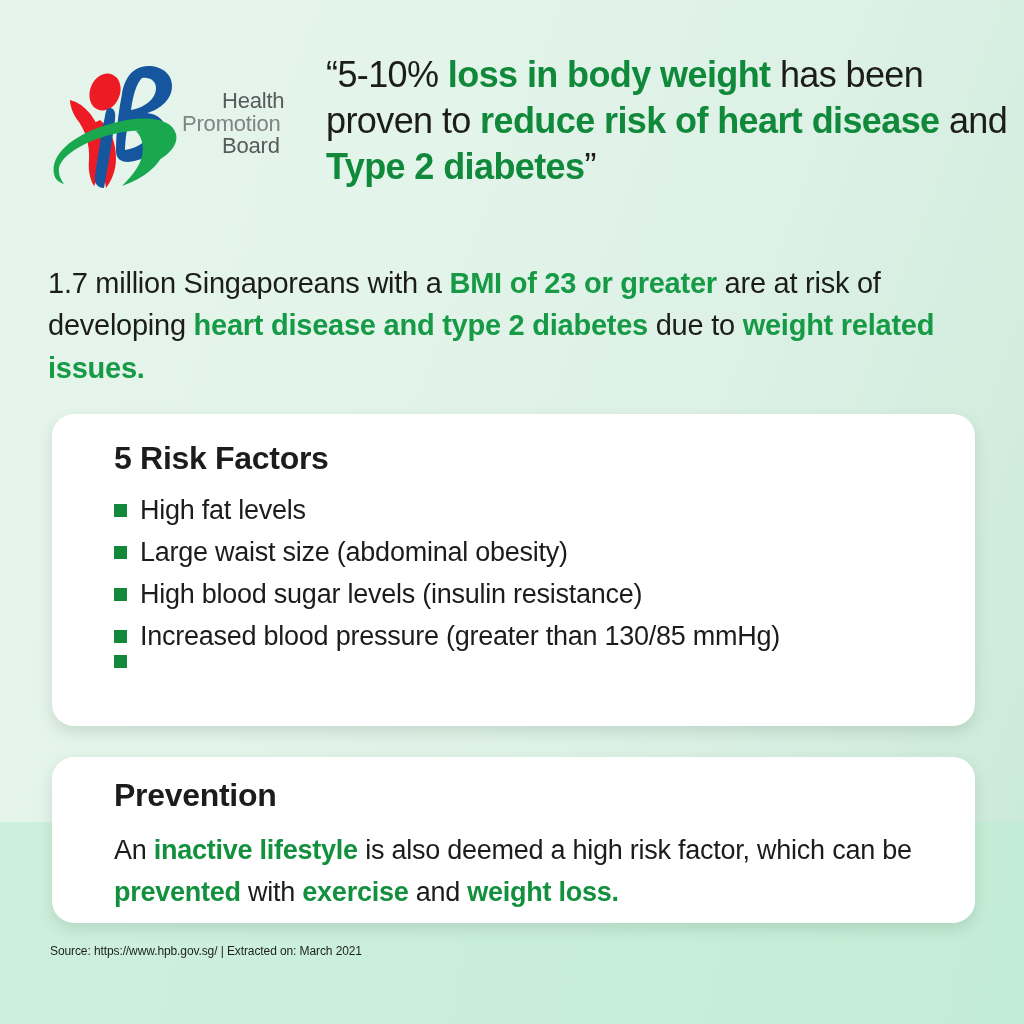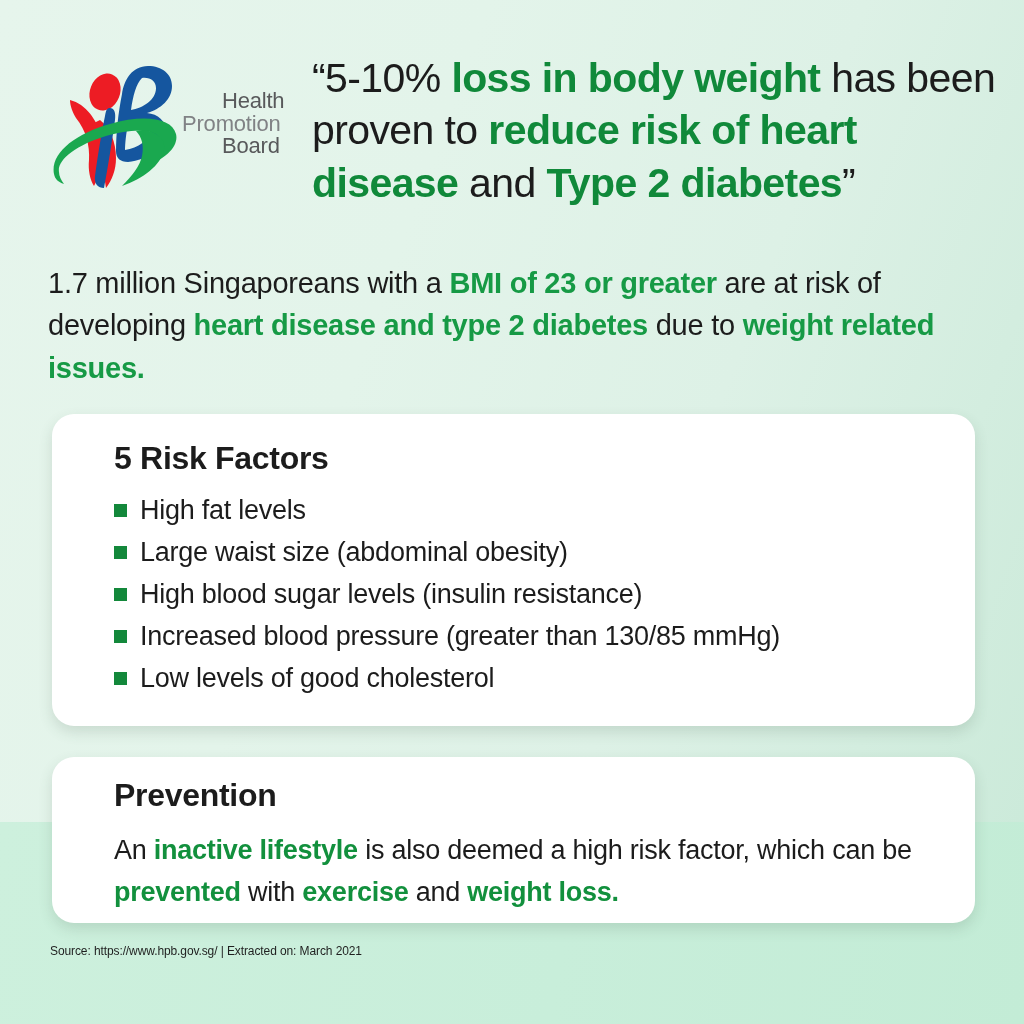--- a/index.html
+++ b/index.html
@@ -64,24 +64,24 @@
   }
   .logo-text div {
     font-size: 22px;
     letter-spacing: -0.2px;
   }
   .logo-l1, .logo-l3 { font-weight: normal; color: #58595b; margin-left: 40px; }
   .logo-l2 { font-weight: normal; color: #808285; }
 
   .headline {
     position: absolute;
-    left: 312px;
+    left: 326px;
     top: 0px;
     width: 690px;
-    font-size: 41px;
+    font-size: 36px;
     line-height: 1.28;
     color: #1c1c1c;
     letter-spacing: -0.6px;
     font-weight: normal;
   }
   .headline b { font-weight: bold; color: #10893a; }
 
   
   .intro {
     position: absolute;
@@ -214,21 +214,20 @@
         <li>
           <span class="bullet-sq"></span>
           <span>High blood sugar levels (insulin resistance)</span>
         </li>
         <li>
           <span class="bullet-sq"></span>
           <span>Increased blood pressure (greater than 130/85 mmHg)</span>
         </li>
         <li>
           <span class="bullet-sq"></span>
-          <span>Low levels of good cholesterol</span>
         </li>
       </ul>
   </div>
 
   <div class="card layer" id="card-prevention">
     <div class="card-title">Prevention</div>
     <div class="prevention-body"><span>An </span><b>inactive lifestyle</b><span> is also deemed a high risk factor, which can be </span><b>prevented</b><span> with </span><b>exercise</b><span> and </span><b>weight loss.</b></div>
   </div>
 
   <div class="source layer">Source: https://www.hpb.gov.sg/ | Extracted on: March 2021</div>

